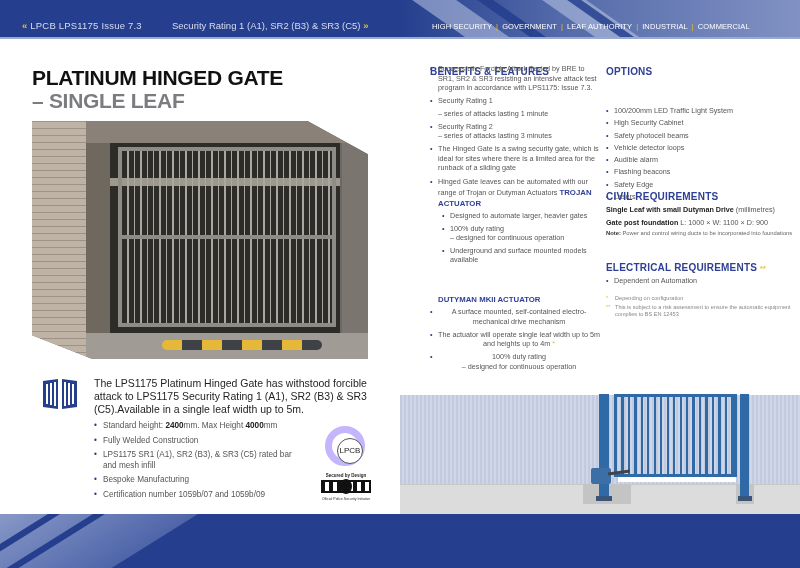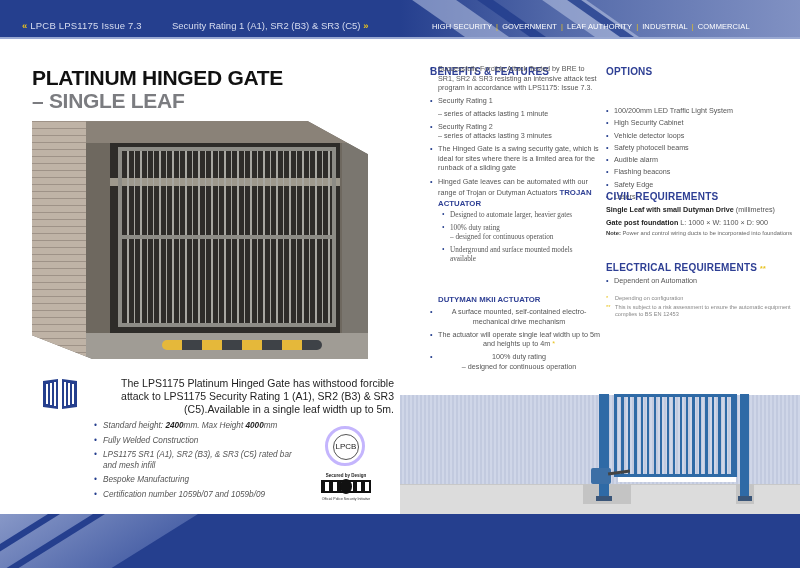--- a/index.html
+++ b/index.html
@@ -37,44 +37,44 @@
   .photo .gate { position:absolute; left:86px; top:26px; width:218px; height:180px; border:4px solid #8d8c86;
      background:repeating-linear-gradient(90deg, transparent 0 5px, #a8a7a1 5px 6.5px); }
   .photo .gate .rail { position:absolute; left:0; top:84px; width:100%; height:4px; background:#8d8c86; }
   .photo .rightwall { position:absolute; left:310px; top:22px; width:26px; height:216px; background:#7a766f; }
   .photo .floor { position:absolute; left:54px; top:212px; width:282px; height:26px; background:#a09c95; }
   .photo .bump { position:absolute; left:130px; top:219px; width:160px; height:10px; border-radius:5px;
      background:repeating-linear-gradient(90deg, #e5b83a 0 20px, #3e4247 20px 40px); }
 
   
   .gate-icon { position:absolute; left:42px; top:378px; width:36px; height:32px; }
-  .intro { position:absolute; left:94px; top:377px; width:300px; font-size:10.5px; color:#1e1e1e; line-height:13px;text-align:right; }
+  .intro { position:absolute; left:94px; top:377px; width:300px; font-size:10.5px; color:#1e1e1e; line-height:13px; }
   .spec-list { position:absolute; left:94px; top:421px; width:210px; list-style:none; font-size:8.2px; color:#555; }
-  .spec-list li { position:relative; padding-left:9px; margin-bottom:4px; line-height:10.5px;font-style:italic; }
+  .spec-list li { position:relative; padding-left:9px; margin-bottom:4px; line-height:10.5px; }
   .spec-list li::before { content:"•"; position:absolute; left:0; top:0; color:#253f8e; }
   .spec-list b { color:#222; }
 
-  .lpcb { position:absolute; left:325px; top:426px; width:40px; height:40px; border-radius:50%; border:3px solid #c4b5fd; }
+  .lpcb { position:absolute; left:325px; top:426px; width:40px; height:40px; border-radius:50%; border:7px solid #c4b5fd; }
   .lpcb .inner-ring { position:absolute; left:5px; top:5px; width:26px; height:26px; border-radius:50%; border:1.5px solid #555; background:#fff; }
   .lpcb .txt { position:absolute; left:0; top:13px; width:36px; text-align:center; font-size:8px; color:#222; }
   .sbd-label { position:absolute; left:321px; top:473px; width:50px; text-align:center; font-size:4.5px; font-weight:bold; color:#222; white-space:nowrap; }
   .sbd-logo { position:absolute; left:321px; top:480px; width:50px; height:13px;
      background:repeating-linear-gradient(90deg, #111 0 4px, #fff 4px 8px); border-top:2px solid #111; border-bottom:2px solid #111; }
   .sbd-logo .dot { position:absolute; left:19px; top:-3px; width:12px; height:15px; border-radius:50%; background:#111; }
   .sbd-sub { position:absolute; left:321px; top:497px; width:50px; text-align:center; font-size:3.5px; color:#333; white-space:nowrap; }
 
   
   .col-head { position:absolute; font-size:10px; font-weight:bold; color:#2e3f94; letter-spacing:0.2px; white-space:nowrap; }
   .bf-list { position:absolute; left:430px; top:64px; width:170px; list-style:none; font-size:7.2px; color:#555; }
   .bf-list li { position:relative; padding-left:8px; margin-bottom:3.5px; line-height:9.5px; }
   .bf-list li::before { content:"•"; position:absolute; left:0; top:0; color:#253f8e; }
   .sub { display:block; }
   .blue-b { color:#2e3f94; font-weight:bold; font-size:7.8px; }
   .sub-list { list-style:none; margin-left:4px; margin-top:2px; }
-  .sub-list li { margin-bottom:3px;font-family:Liberation Serif, serif; }
+  .sub-list li { margin-bottom:3px; }
   .dm-head { position:absolute; left:438px; top:295px; font-size:7.8px; font-weight:bold; color:#2e3f94; white-space:nowrap; }
   .dm-list { position:absolute; left:430px; top:307px; width:170px; list-style:none; font-size:7.2px; color:#555; }
   .dm-list li { position:relative; padding-left:8px; margin-bottom:3.5px; line-height:9.5px;text-align:center; }
   .dm-list li::before { content:"•"; position:absolute; left:0; top:0; color:#253f8e; }
   .star { color:#e8c21d; }
 
   .opt-list { position:absolute; left:606px; top:80px; width:190px; list-style:none; font-size:7.2px; color:#555;margin-top:26px; }
   .opt-list li { position:relative; padding-left:8px; height:12.3px; line-height:9.5px; }
   .opt-list li::before { content:"•"; position:absolute; left:0; top:0; color:#253f8e; }
 
@@ -200,22 +200,22 @@
 <ul class="dm-list">
   <li>A surface mounted, self-contained electro-mechanical drive mechanism</li>
   <li><span>The actuator will operate single leaf width up to 5m and heights up to 4m</span> <span class="star">*</span></li>
   <li><span>100% duty rating</span><span class="sub">– designed for continuous operation</span></li>
 </ul>
 
 <div class="col-head" style="left:606px; top:66px;">OPTIONS</div>
 <ul class="opt-list">
   <li>100/200mm LED Traffic Light System</li>
   <li>High Security Cabinet</li>
+  <li>Safety photocell beams</li>
   <li>Vehicle detector loops</li>
-  <li>Safety photocell beams</li>
   <li>Audible alarm</li>
   <li>Flashing beacons</li>
   <li>Safety Edge</li>
   <li>Lasers</li>
 </ul>
 
 <div class="col-head" style="left:606px; top:191px;">CIVIL REQUIREMENTS</div>
 <div class="civil">
   <div class="row"><b>Single Leaf with small Dutyman Drive</b><span> (millimetres)</span></div>
   <div class="row"><b>Gate post foundation</b><span> L: 1000 × W: 1100 × D: 900</span></div>

